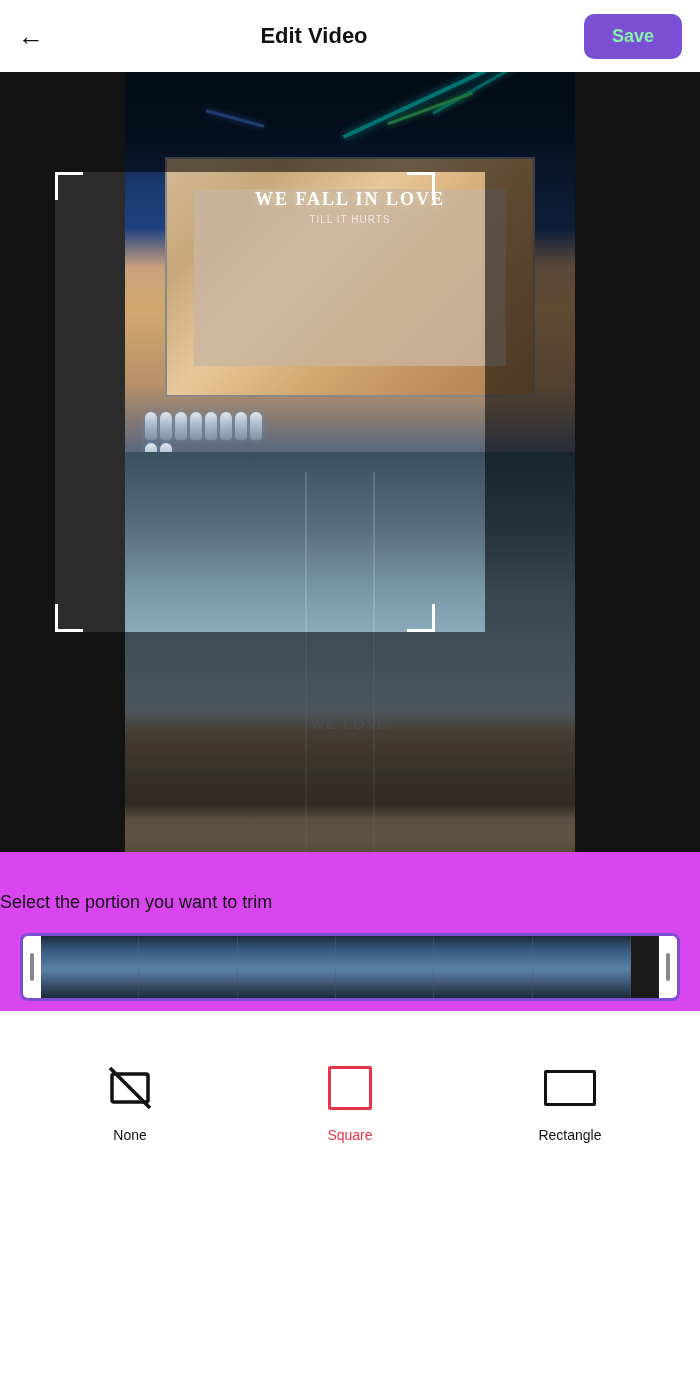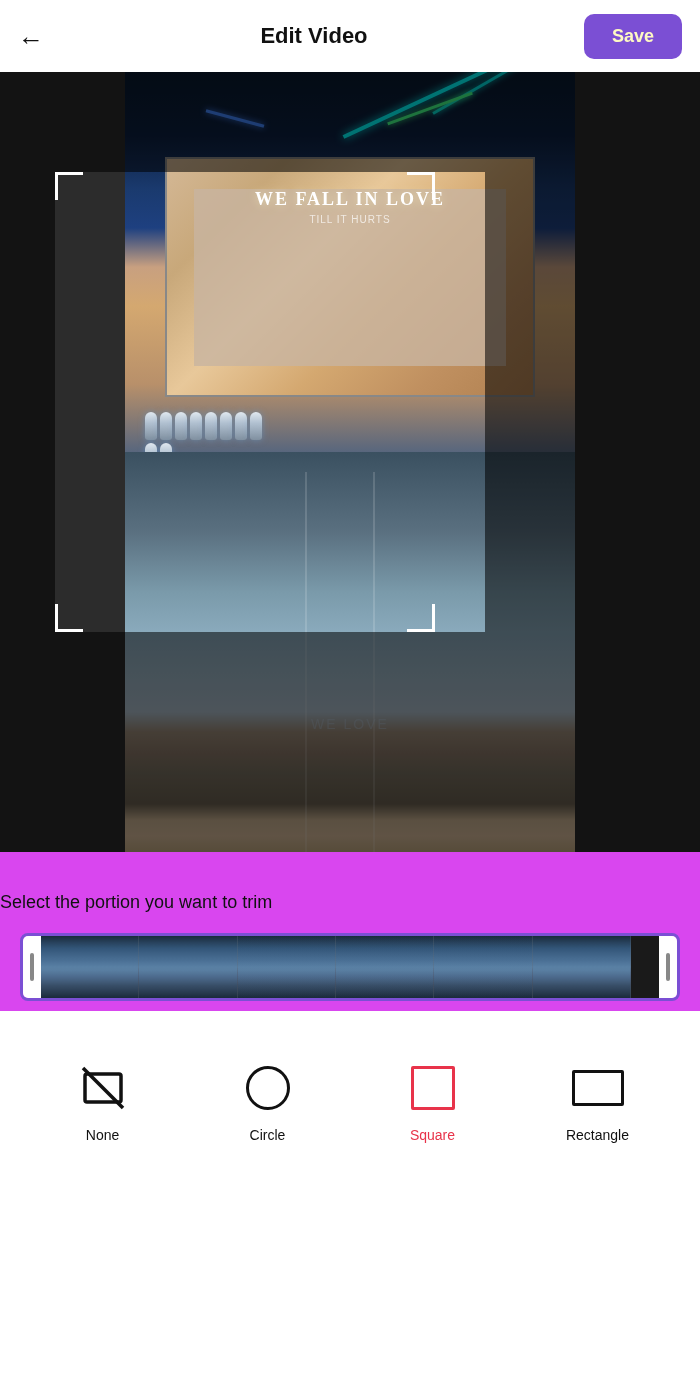--- a/index.html
+++ b/index.html
@@ -28,21 +28,21 @@
       border: none;
       line-height: 1;
     }
     .header-title {
       font-size: 22px;
       font-weight: 600;
       color: #111;
     }
     .header-save {
       background: #7B4FD4;
-      color: #fef9c3;
+      color: #86efac;
       border: none;
       border-radius: 10px;
       padding: 12px 28px;
       font-size: 18px;
       font-weight: 600;
       cursor: pointer;
     }
 
     
     .video-container {
@@ -545,26 +545,20 @@
   <div class="shape-item">
     <div class="shape-icon">
       <svg width="44" height="44" viewBox="0 0 44 44">
         <rect x="4" y="8" width="36" height="28" rx="2" fill="none" stroke="#111" stroke-width="3.5"></rect>
         <line x1="2" y1="2" x2="42" y2="42" stroke="#111" stroke-width="3.5"></line>
       </svg>
     </div>
     <span class="shape-label">None</span>
   </div>
 
-  <div class="shape-item">
-    <div class="shape-icon">
-      <div class="circle-icon"></div>
-    </div>
-    <span class="shape-label">Circle</span>
-  </div>
 
   <div class="shape-item">
     <div class="shape-icon">
       <div class="square-icon"></div>
     </div>
     <span class="shape-label shape-label-active">Square</span>
   </div>
 
   <div class="shape-item">
     <div class="shape-icon">

